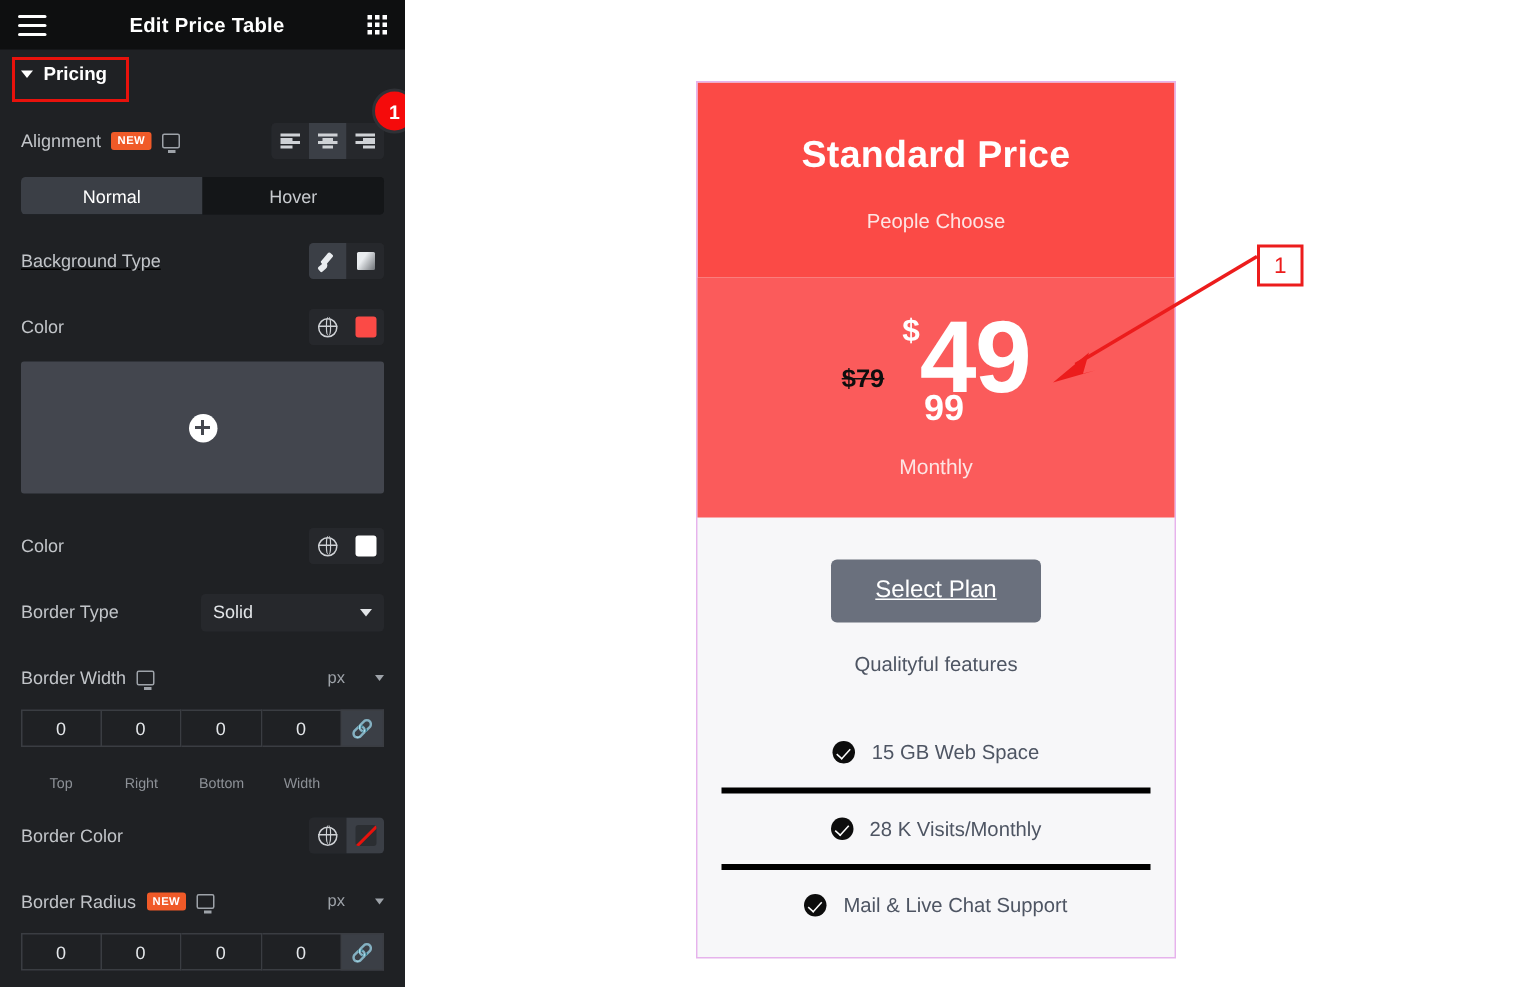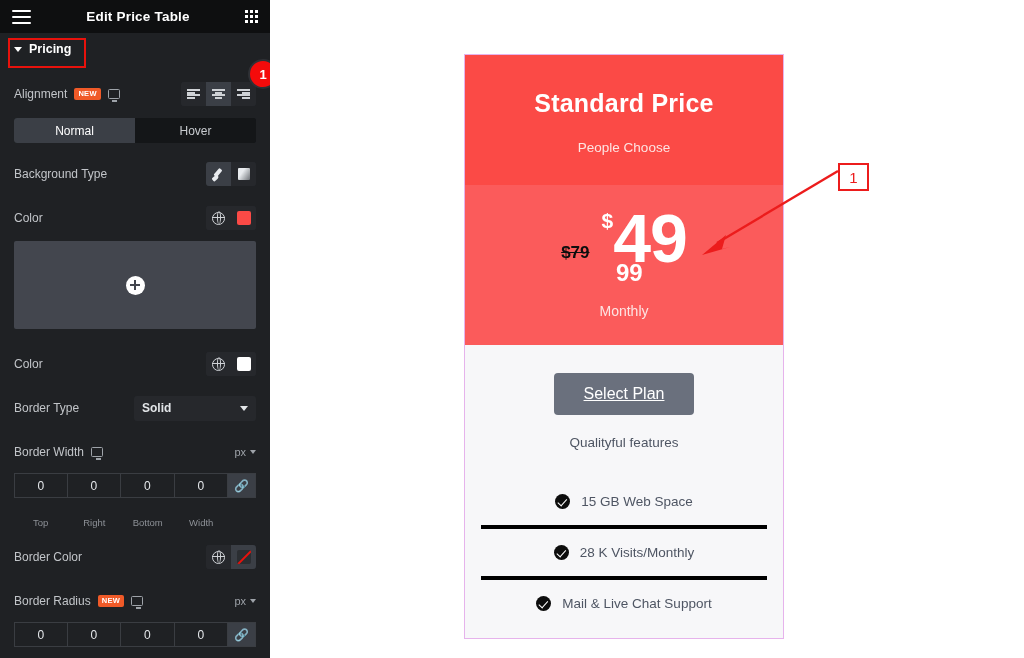--- a/index.html
+++ b/index.html
@@ -56,21 +56,21 @@
     background:#f05a28;color:#fff;font-size:7.5px;font-weight:bold;
     padding:2px 4px;border-radius:2px;letter-spacing:.3px;line-height:1;
   }
   .monitor{
     width:12px;height:10px;border:1.4px solid #9ea3a9;border-radius:1.5px;
     position:relative;box-sizing:border-box;
   }
   .monitor:after{
     content:"";position:absolute;left:3.5px;bottom:-3.5px;width:5px;height:1.6px;background:#9ea3a9;
   }
-  .px-unit{color:#9ea3a9;font-size:11px;display:flex;align-items:center;gap:4px;cursor:pointer;}
+  .px-unit{color:#9ea3a9;font-size:11px;display:flex;align-items:center;gap:20px;cursor:pointer;}
   .px-unit .dn{width:0;height:0;border-left:3.5px solid transparent;border-right:3.5px solid transparent;border-top:4px solid #9ea3a9;}
 
   
   .choices{display:flex;border-radius:3px;overflow:hidden;background:#26282c;}
   .choice{
     width:25px;height:24px;display:flex;align-items:center;justify-content:center;
     cursor:pointer;background:#26282c;
   }
   .choice.sel{background:#3b3f46;}
   .align-ic{width:13px;height:10px;display:flex;flex-direction:column;justify-content:space-between;}
@@ -131,21 +131,21 @@
     content:"";position:absolute;background:#43464e;
   }
   .plus-circle:before{left:4.5px;top:8.6px;width:10px;height:2px;}
   .plus-circle:after{left:8.5px;top:4.5px;width:2px;height:10px;}
   .ai-ic{font-size:13px;color:#c06ae8;line-height:1;cursor:pointer;}
 
   
   .select{
     width:122px;height:25px;background:#26282c;border-radius:3px;
     display:flex;align-items:center;justify-content:space-between;
-    padding:0 8px;box-sizing:border-box;color:#e2e5e8;font-size:12px;cursor:pointer;font-weight:bold;
+    padding:0 8px;box-sizing:border-box;color:#e2e5e8;font-size:12px;cursor:pointer;
   }
   .select .dn{width:0;height:0;border-left:4px solid transparent;border-right:4px solid transparent;border-top:5px solid #e2e5e8;}
 
   
   .dims{margin:6px 14px 0;display:flex;}
   .dimcell{flex:1;display:flex;flex-direction:column;align-items:center;}
   .dimbox{
     width:100%;height:25px;background:#1f2124;border:1px solid #3a3d42;
     box-sizing:border-box;color:#e4e7ea;font-size:12px;
     display:flex;align-items:center;justify-content:center;cursor:text;
@@ -307,21 +307,21 @@
               </span>
           </div>
         </div>
       </div>
 
       <div class="tabs">
         <div class="tab active">Normal</div>
         <div class="tab">Hover</div>
       </div>
 
-      <div class="row" style="margin-top:16px;">
+      <div class="row" style="margin-top:16px;text-decoration:underline;">
         <span class="lbl">Background Type</span>
         <div class="choices">
           <div class="choice sel">
             <span class="brush-ic"></span>
           </div>
           <div class="choice">
             <span class="grad-ic"></span>
           </div>
         </div>
       </div>

